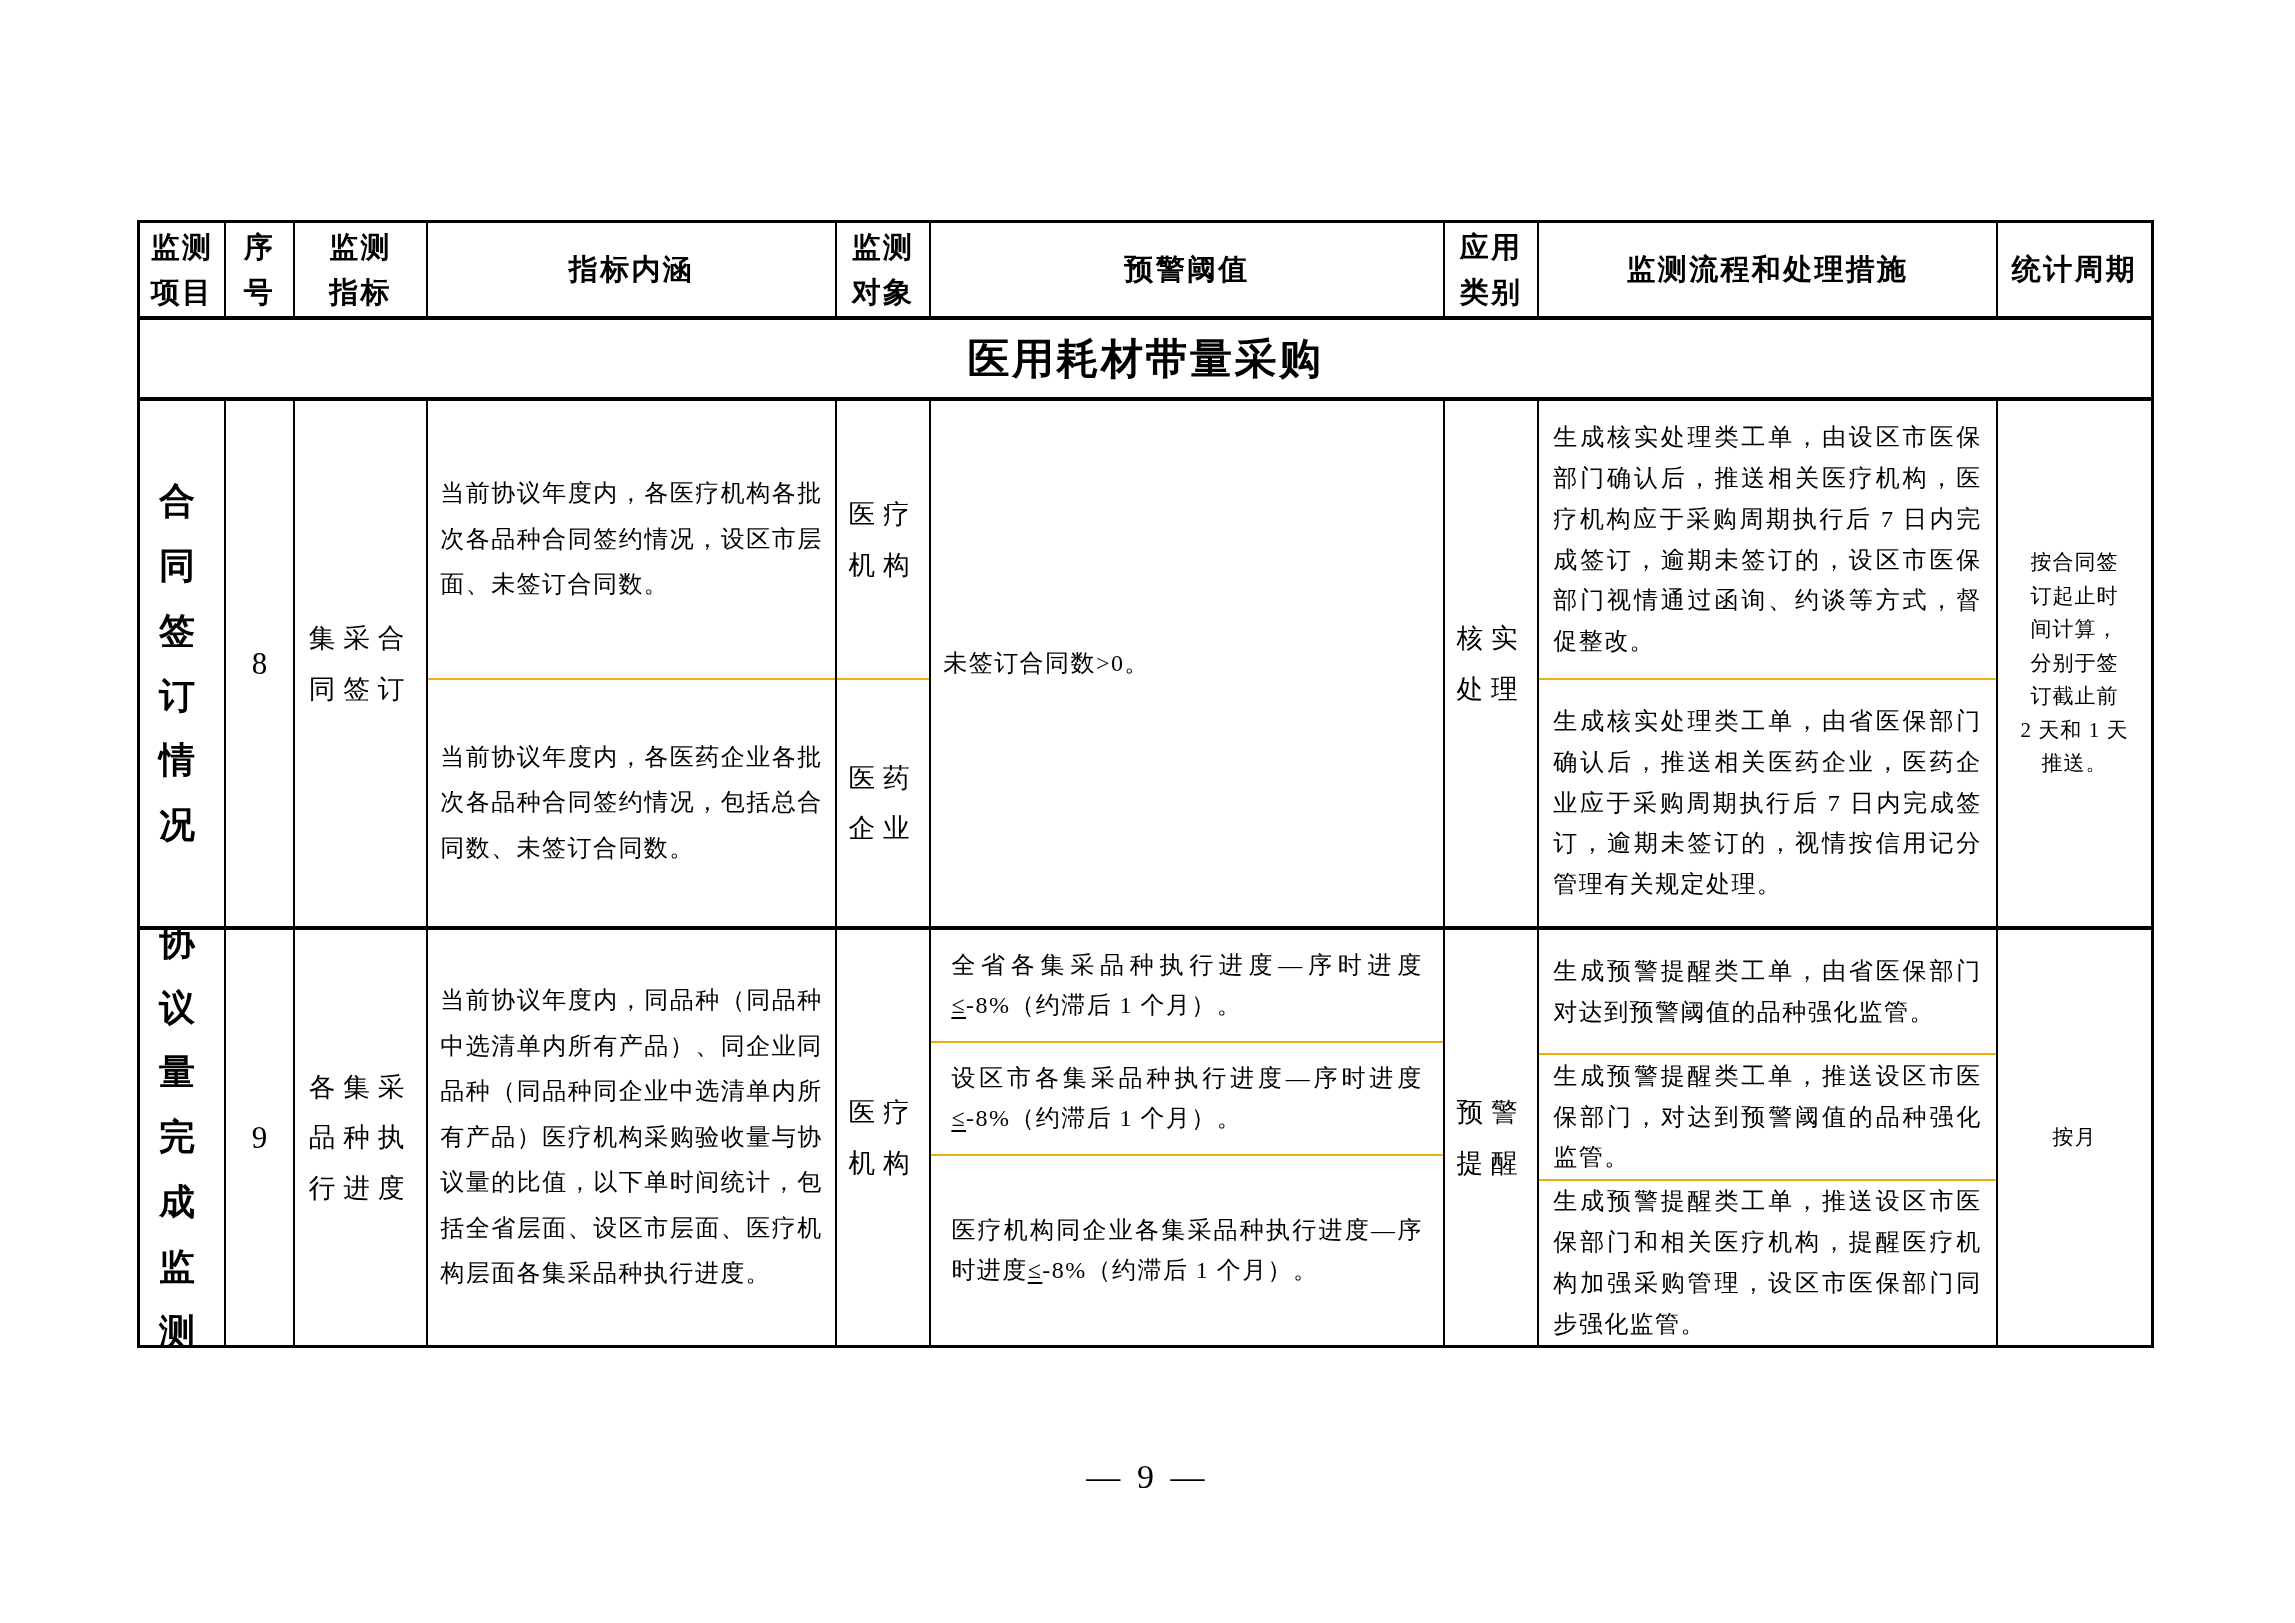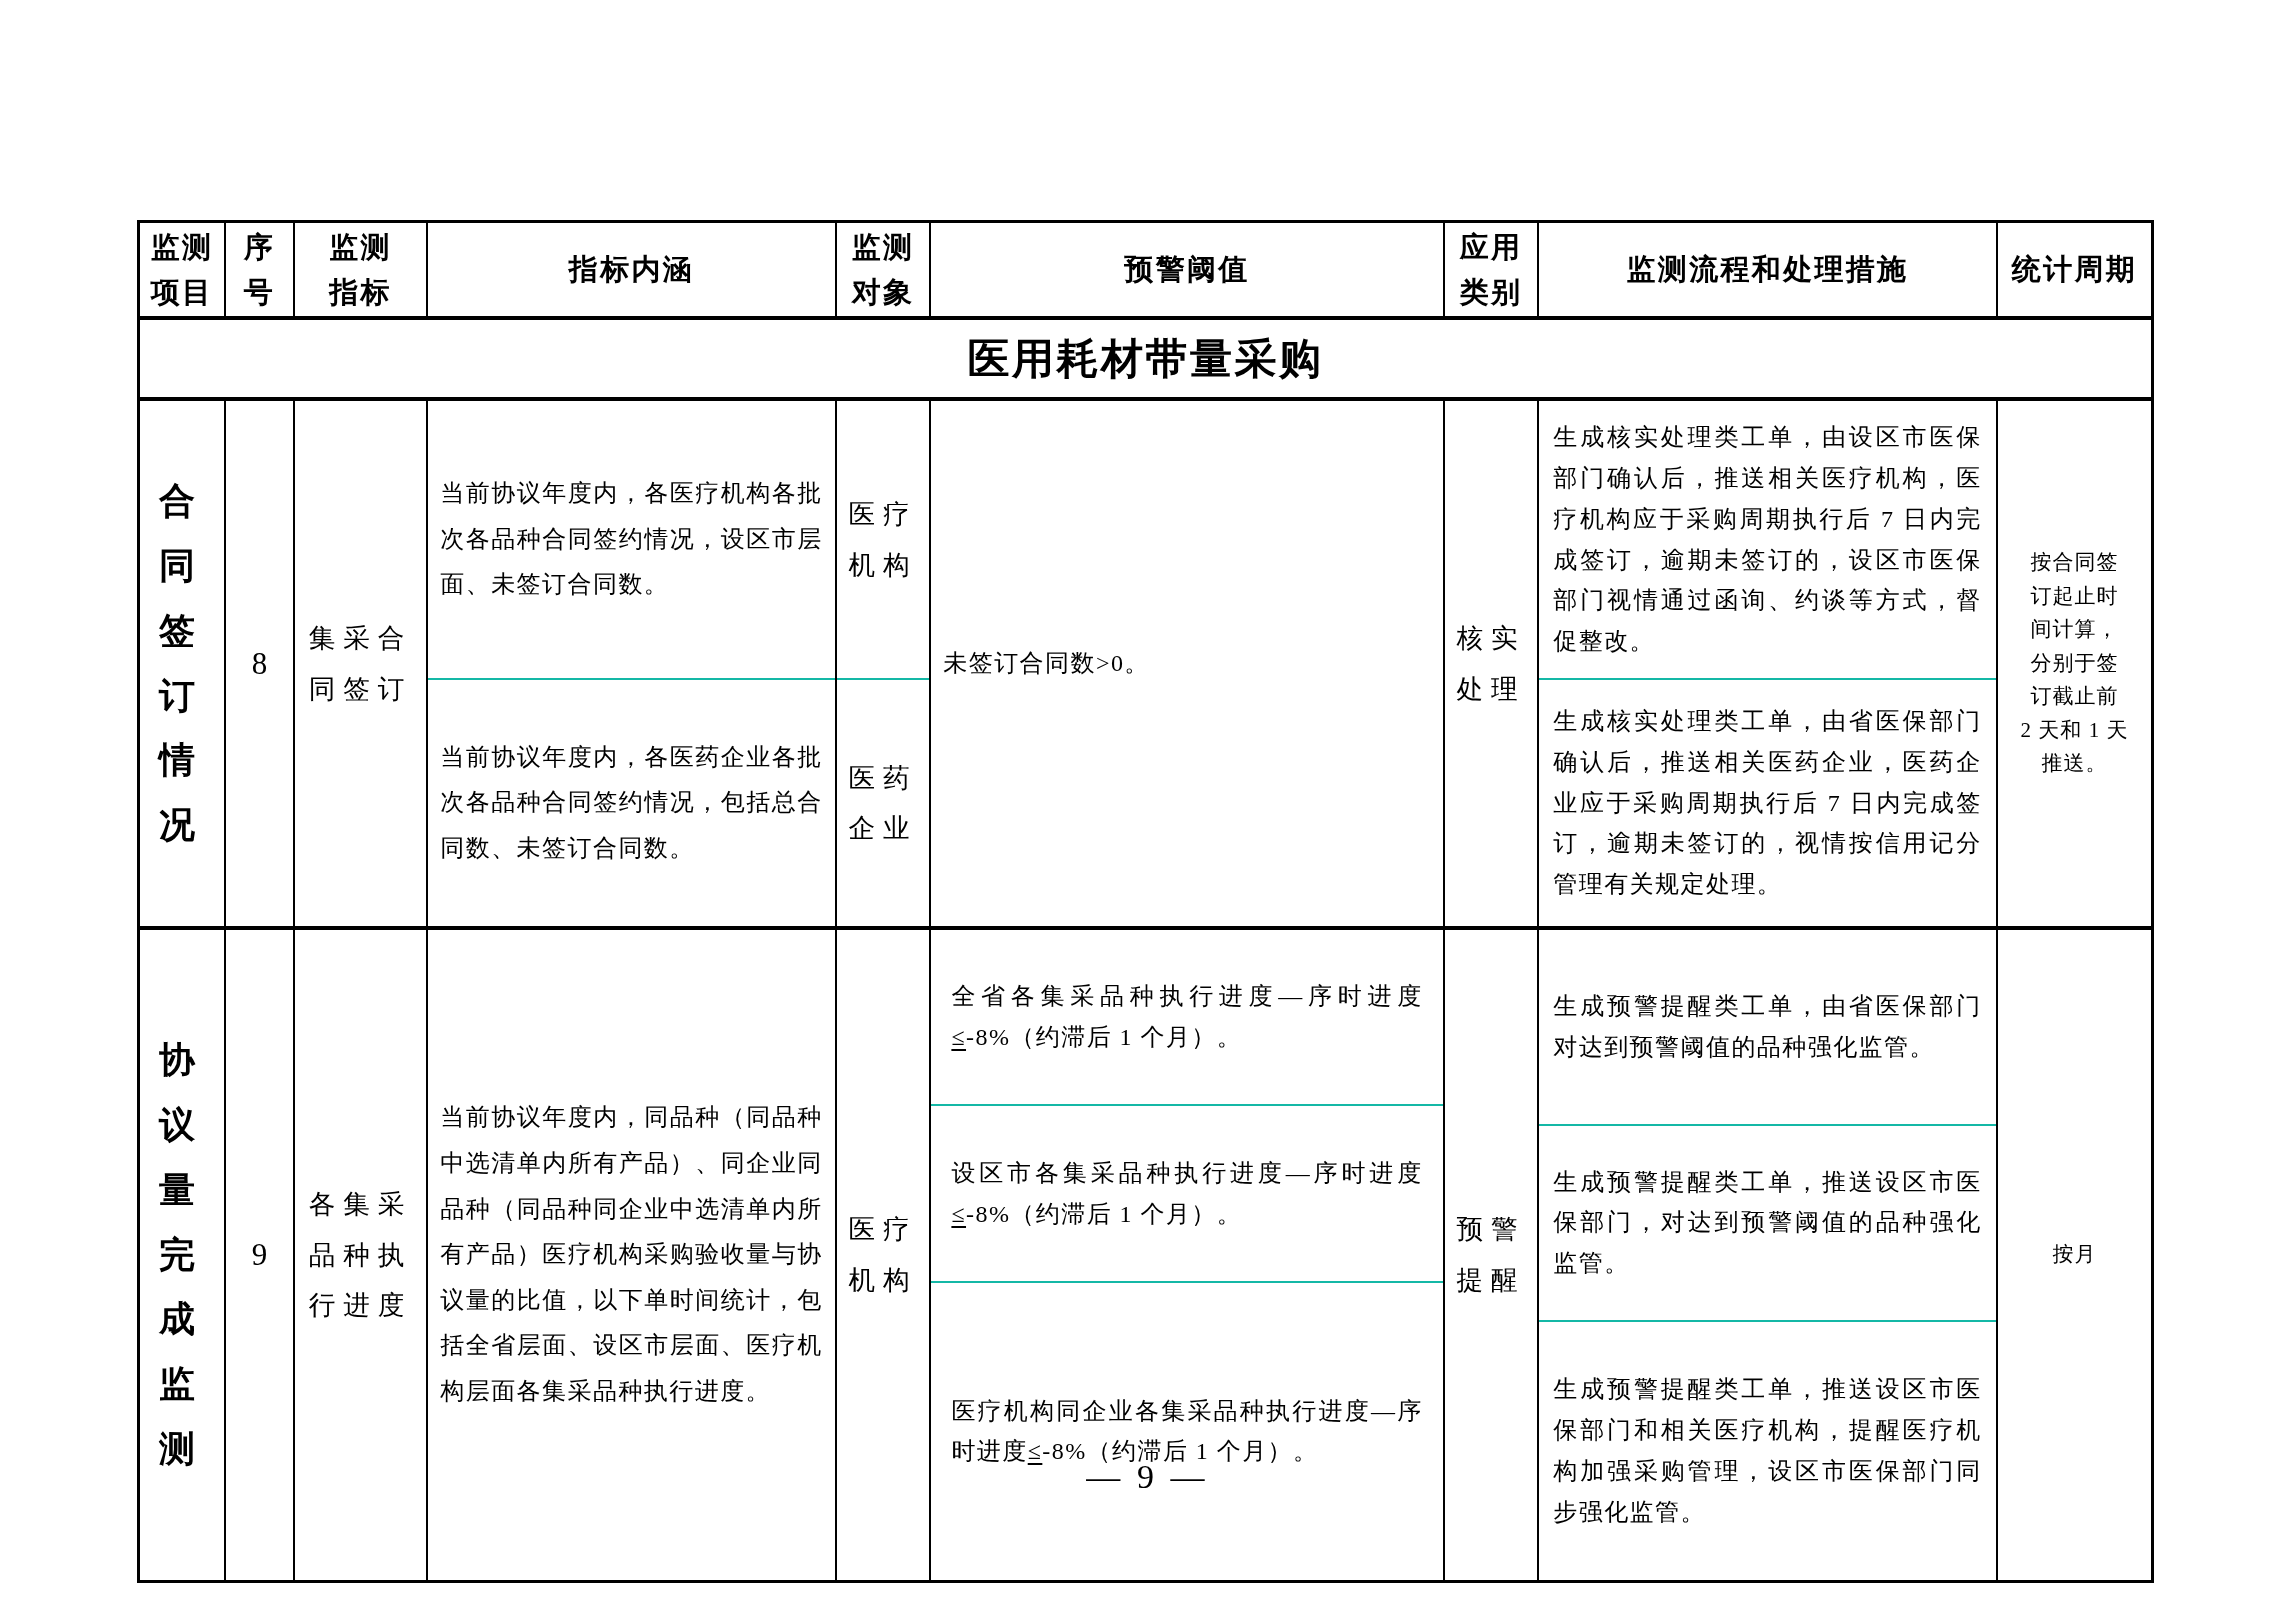--- a/index.html
+++ b/index.html
@@ -10,21 +10,21 @@
     height: 1623px;
     background: #ffffff;
     color: #000000;
     font-family: "Liberation Serif", "DejaVu Serif", serif;
   }
   .tbl {
     position: absolute;
     left: 137px;
     top: 220px;
     width: 2017px;
-    height: 1363px;
+    height: 1128px;
     border: 3.1px solid #000;
     display: grid;
     grid-template-columns: 84px 69px 133px 409px 94px 514px 94px 459px 1fr;
     grid-template-rows: 93px 81px 529px 1fr;
   }
   .cell { position: relative; overflow: hidden; }
   .bl { border-left: 2px solid #000; }
   .rt { border-top: 4.1px solid #000; }
   .center { display: flex; align-items: center; justify-content: center; }
   .txt { white-space: pre-line; }
@@ -71,21 +71,21 @@
   .thr { line-height: 1.7; padding: 0 20.4px; }
   .plain { text-align: left; }
   .period-text {
     font-size: 21px;
     line-height: 1.6;
     letter-spacing: 0.05em;
     text-align: center;
   }
   .stack { display: flex; flex-direction: column; }
   .sub { display: flex; align-items: center; justify-content: center; overflow: hidden; }
-  .sub + .sub { border-top: 2px solid #14b8a6; }
+  .sub + .sub { border-top: 2px solid #eab308; }
   .f53 { flex: 53 1 0; } .f47 { flex: 47 1 0; }
   .f27 { flex: 27 1 0; } .f46 { flex: 46 1 0; }
   .f30 { flex: 30 1 0; } .f40 { flex: 40 1 0; }
   .le { text-decoration: underline; text-underline-offset: 3.6px; }
   .nw { white-space: nowrap; }
   .pagenum {
     position: absolute;
     top: 1458px;
     left: 0;
     width: 100%;

